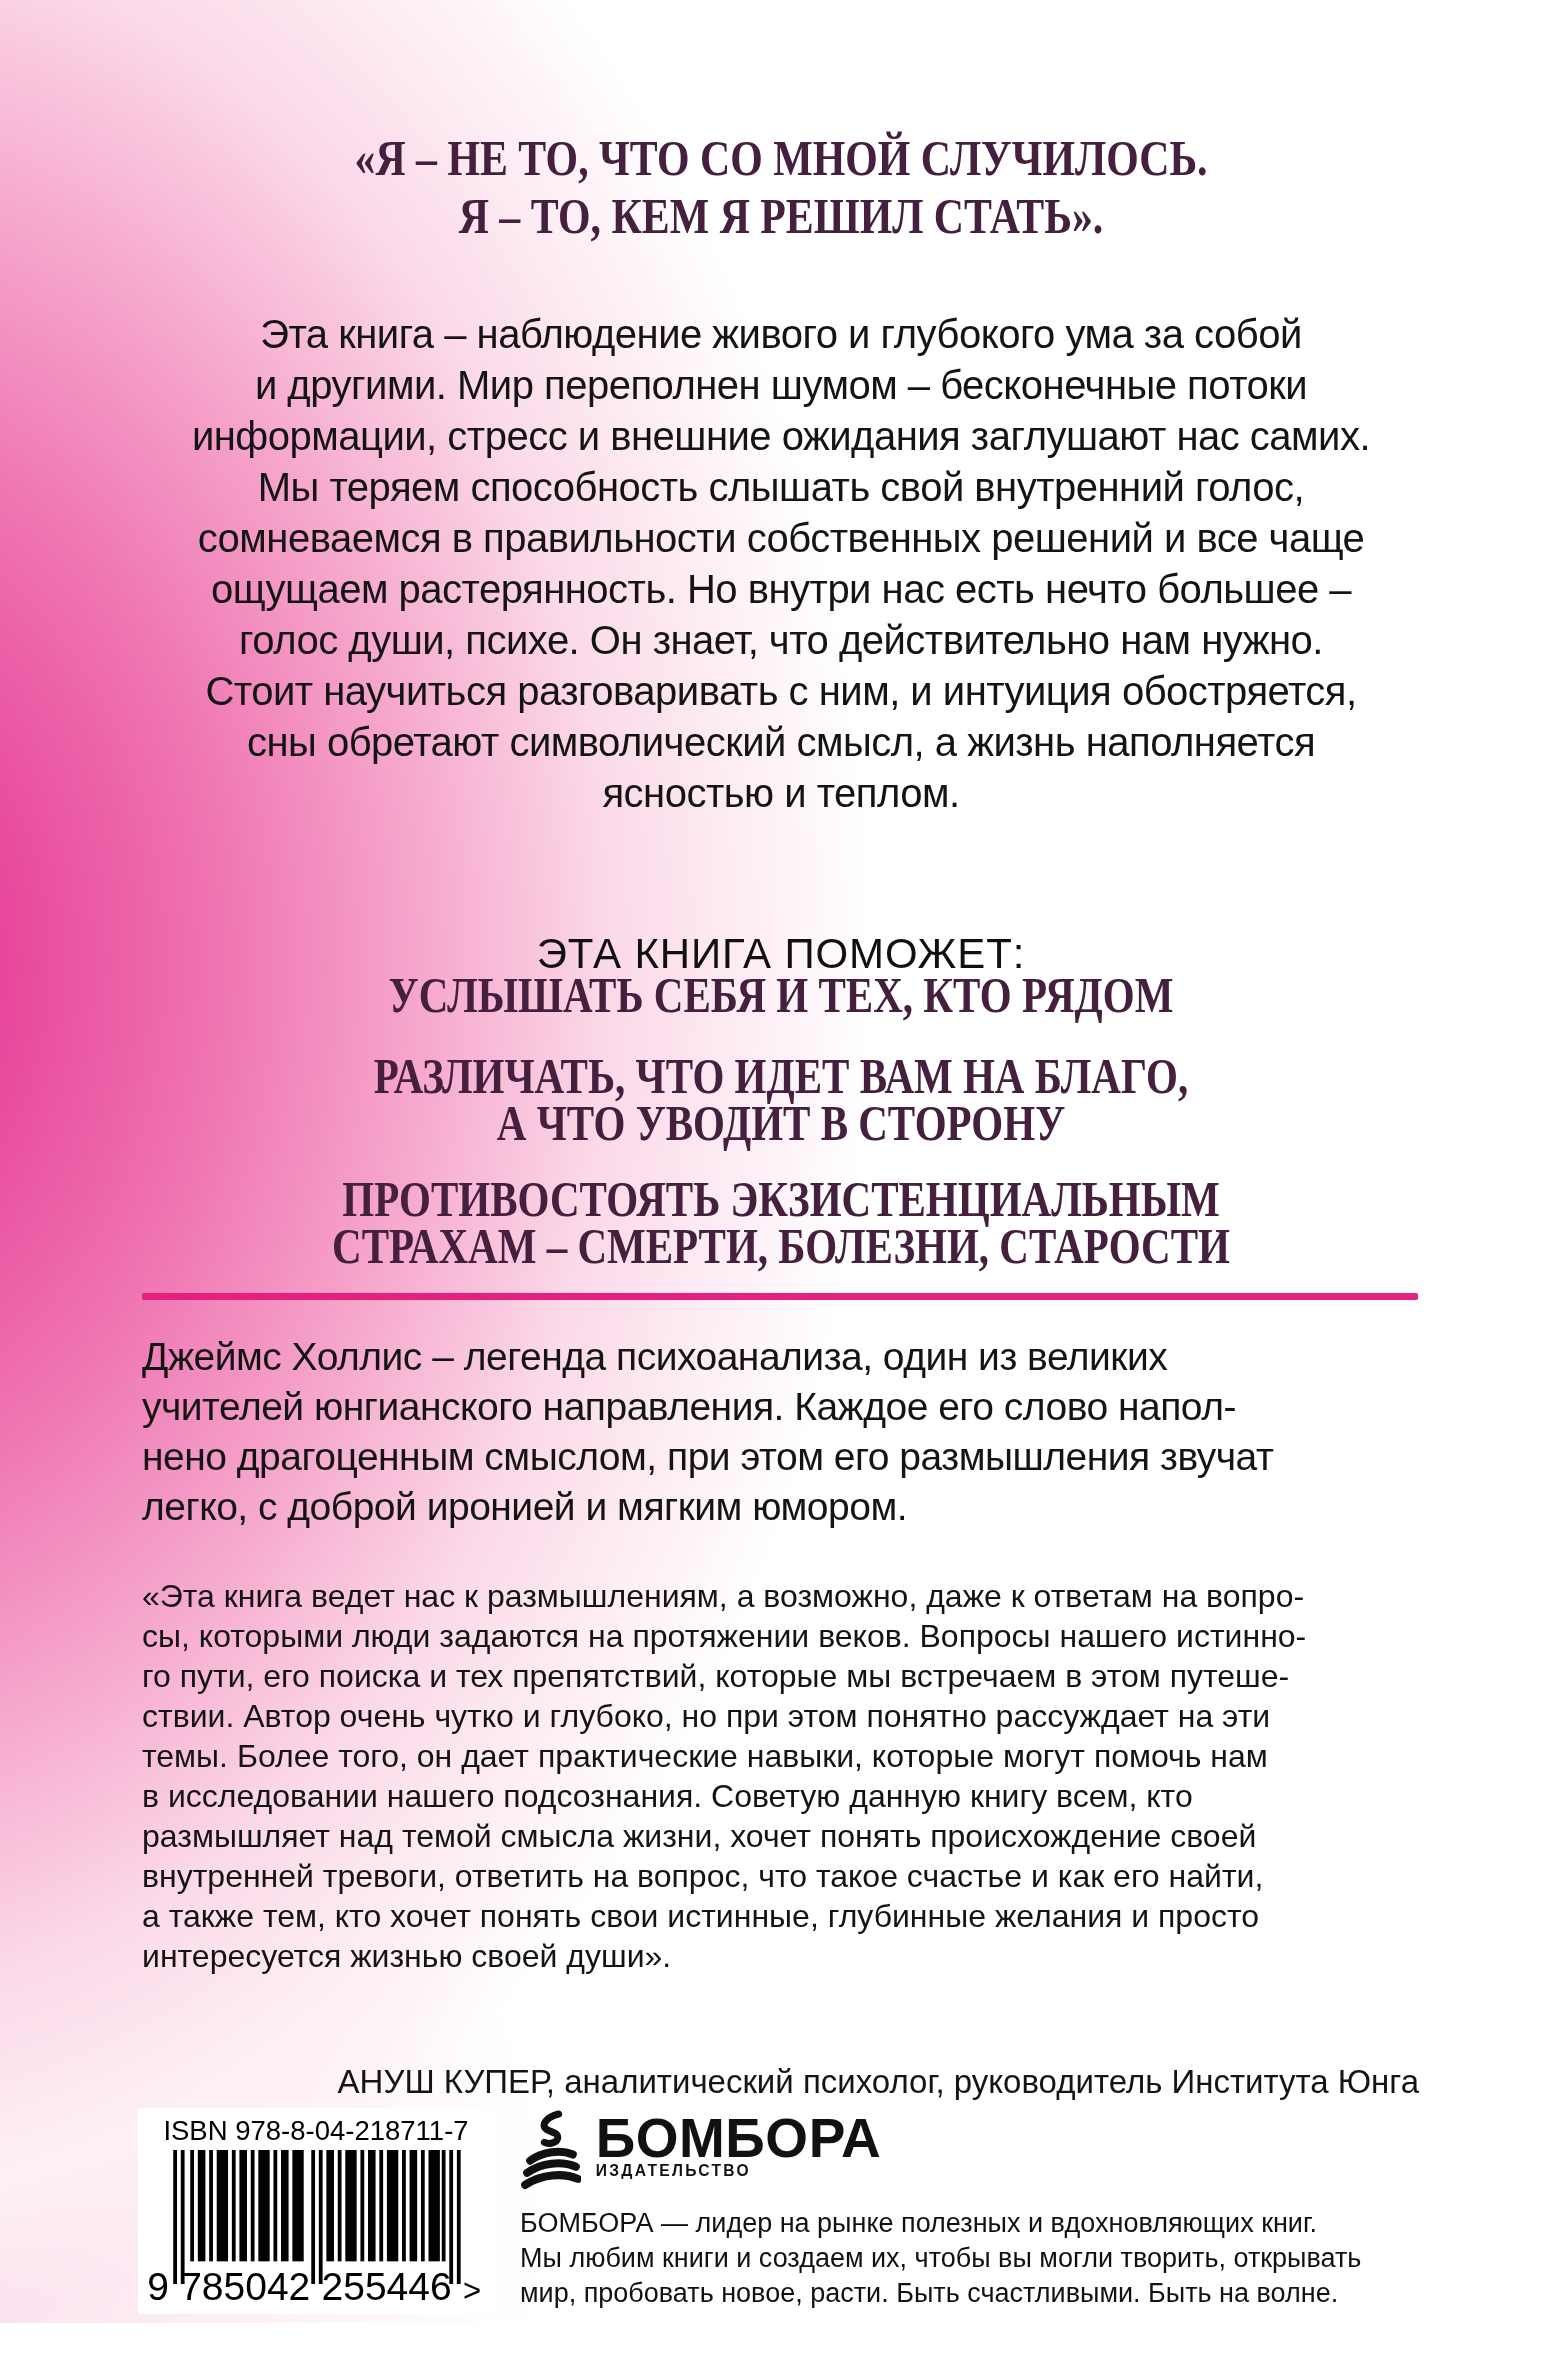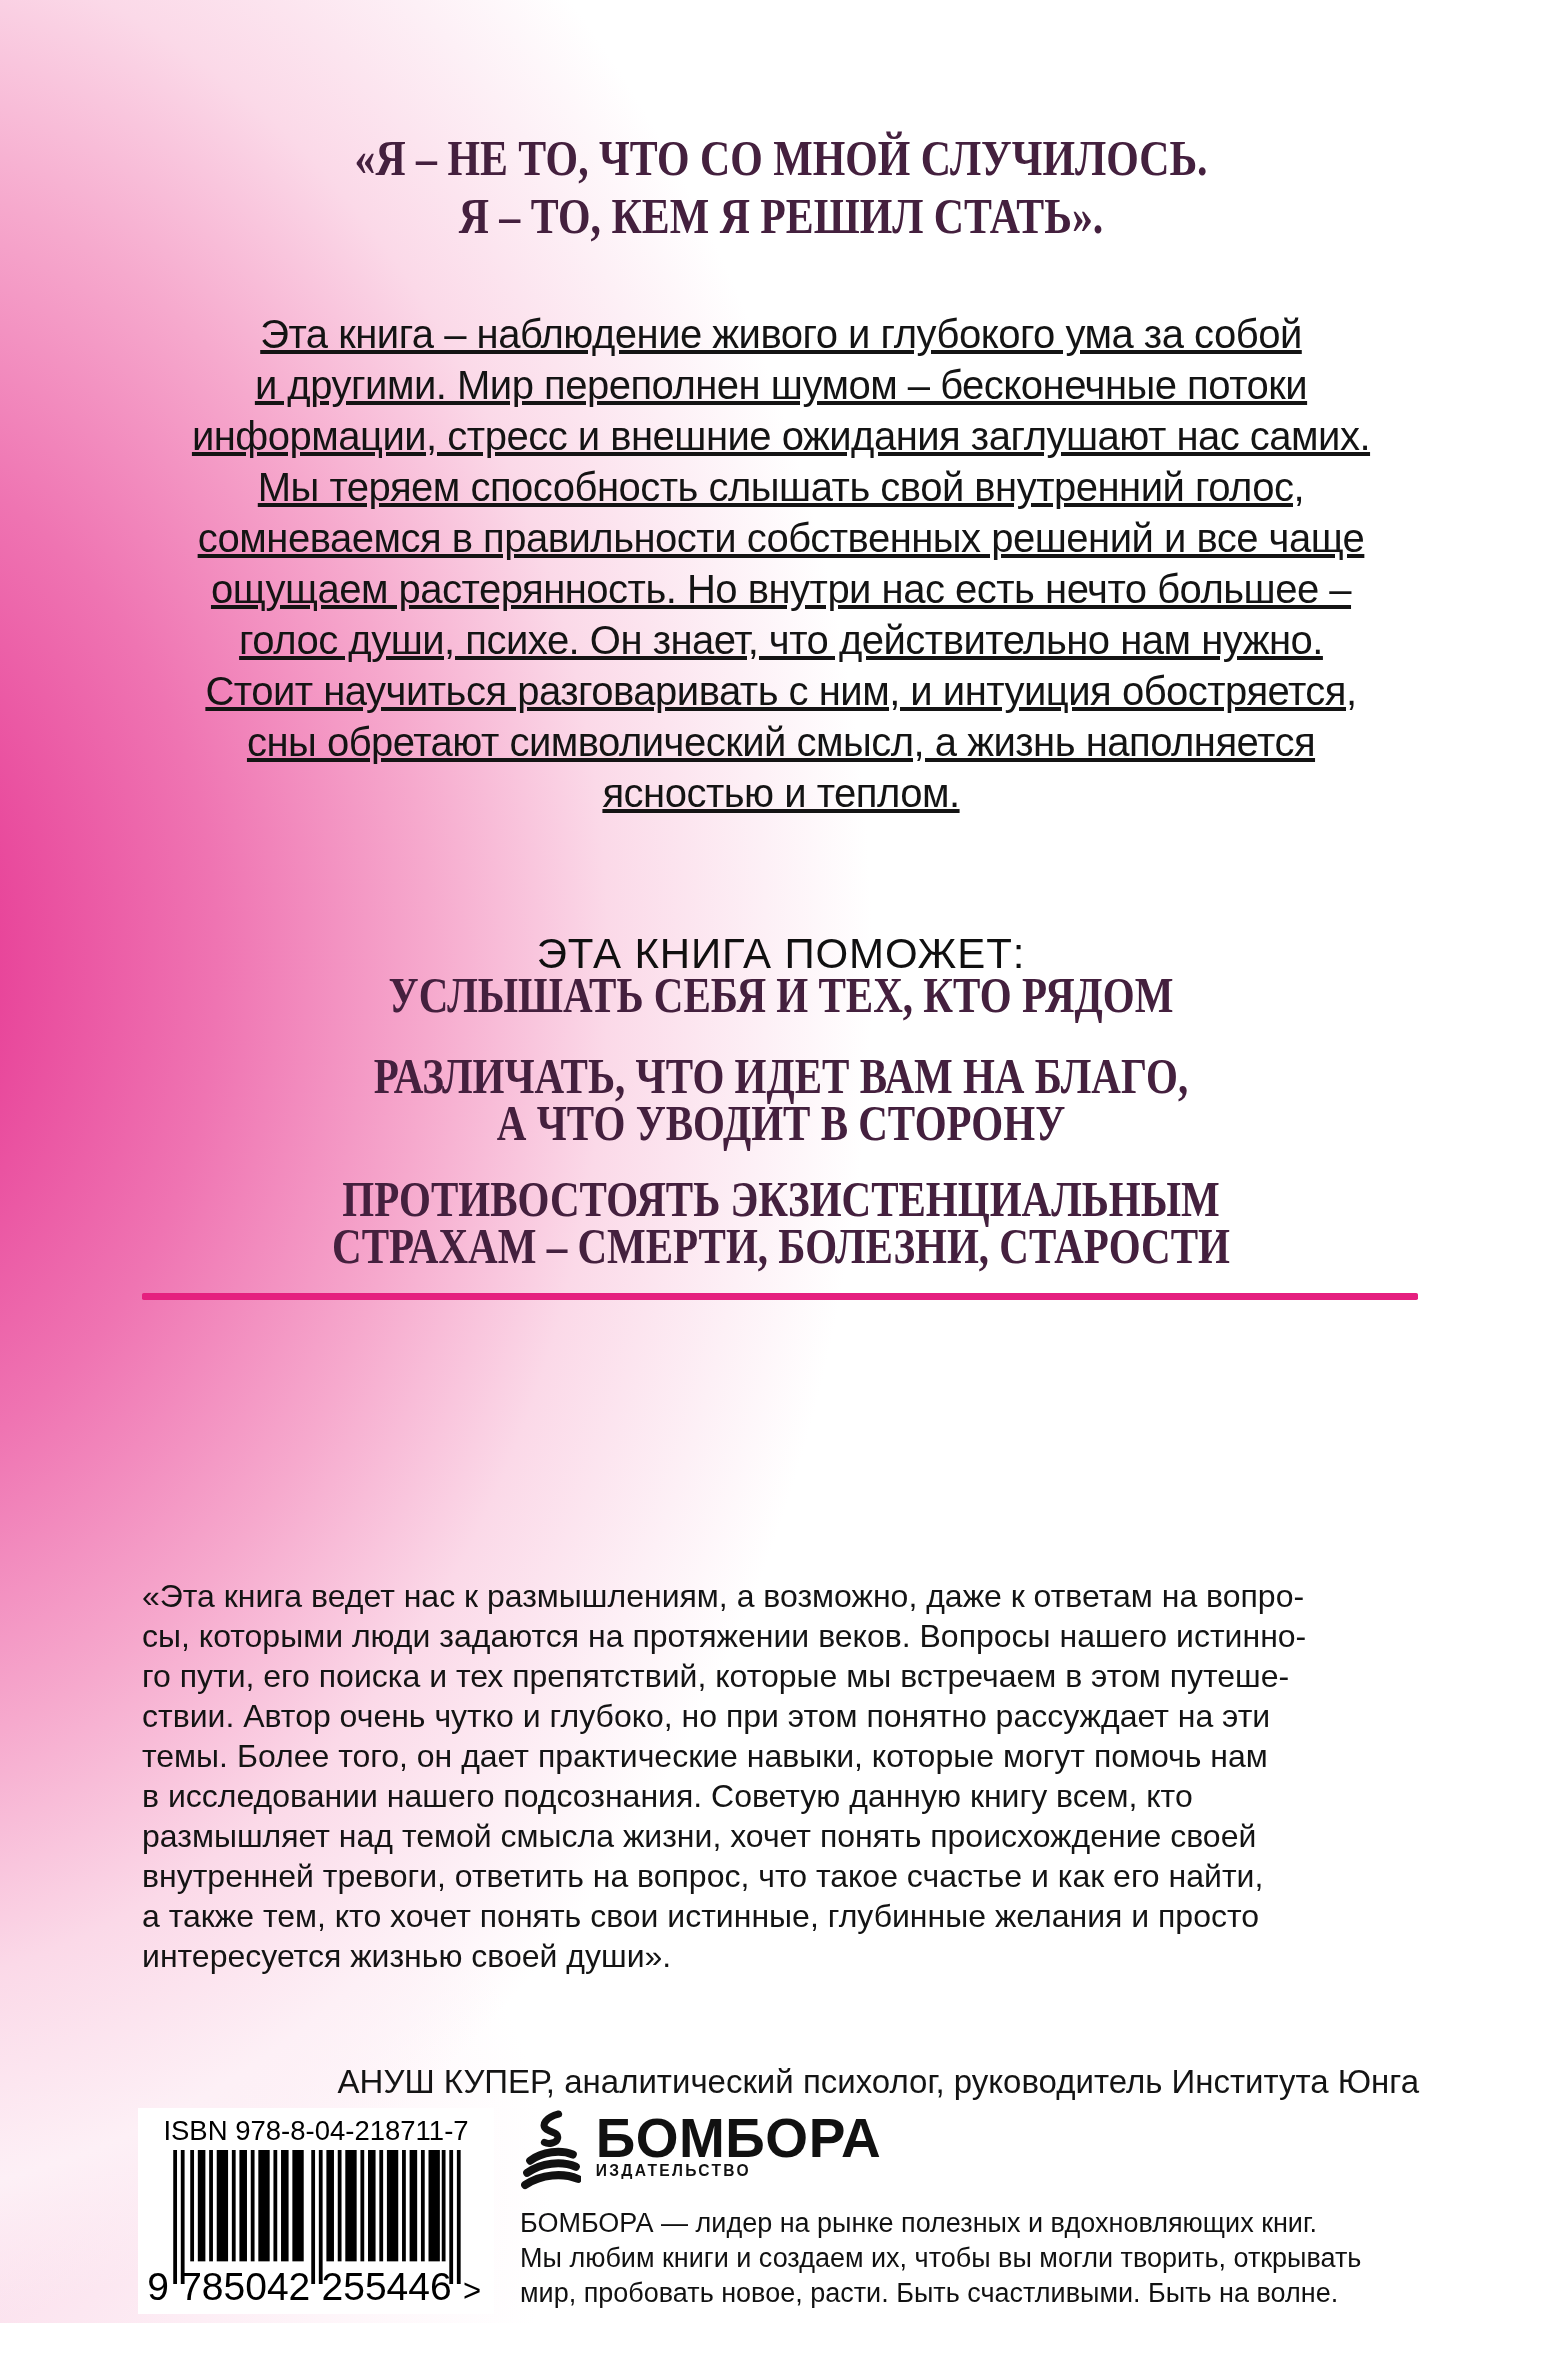--- a/index.html
+++ b/index.html
@@ -29,21 +29,21 @@
     transform-origin:50% 0;
     letter-spacing:0px;
   }
   .quote-top{top:129px;font-size:51px;line-height:58px;}
   .help-item{font-size:50px;line-height:47px;}
 
   .intro{
     top:309px;left:119px;right:119px;
     text-align:center;
     font-size:40px;line-height:51px;
-    color:#141414;letter-spacing:-0.5px;text-decoration:underline;
+    color:#141414;letter-spacing:-0.5px;
   }
   .help-heading{
     top:931px;
     font-size:42px;line-height:46px;
     color:#101010;letter-spacing:0.9px;
   }
   .item-1{top:972px;}
   .item-2{top:1053px;}
   .item-3{top:1176px;}
 
@@ -122,20 +122,24 @@
   <div class="abs center display-serif help-item item-1 prelines">УСЛЫШАТЬ СЕБЯ И ТЕХ, КТО РЯДОМ</div>
 
   <div class="abs center display-serif help-item item-2 prelines">РАЗЛИЧАТЬ, ЧТО ИДЕТ ВАМ НА БЛАГО,
 А ЧТО УВОДИТ В СТОРОНУ</div>
 
   <div class="abs center display-serif help-item item-3 prelines">ПРОТИВОСТОЯТЬ ЭКЗИСТЕНЦИАЛЬНЫМ
 СТРАХАМ – СМЕРТИ, БОЛЕЗНИ, СТАРОСТИ</div>
 
   <div class="abs divider"></div>
 
+  <div class="abs author-note prelines">Джеймс Холлис – легенда психоанализа, один из великих
+учителей юнгианского направления. Каждое его слово напол-
+нено драгоценным смыслом, при этом его размышления звучат
+легко, с доброй иронией и мягким юмором.</div>
 
   <div class="abs review prelines">«Эта книга ведет нас к размышлениям, а возможно, даже к ответам на вопро-
 сы, которыми люди задаются на протяжении веков. Вопросы нашего истинно-
 го пути, его поиска и тех препятствий, которые мы встречаем в этом путеше-
 ствии. Автор очень чутко и глубоко, но при этом понятно рассуждает на эти
 темы. Более того, он дает практические навыки, которые могут помочь нам
 в исследовании нашего подсознания. Советую данную книгу всем, кто
 размышляет над темой смысла жизни, хочет понять происхождение своей
 внутренней тревоги, ответить на вопрос, что такое счастье и как его найти,
 а также тем, кто хочет понять свои истинные, глубинные желания и просто

